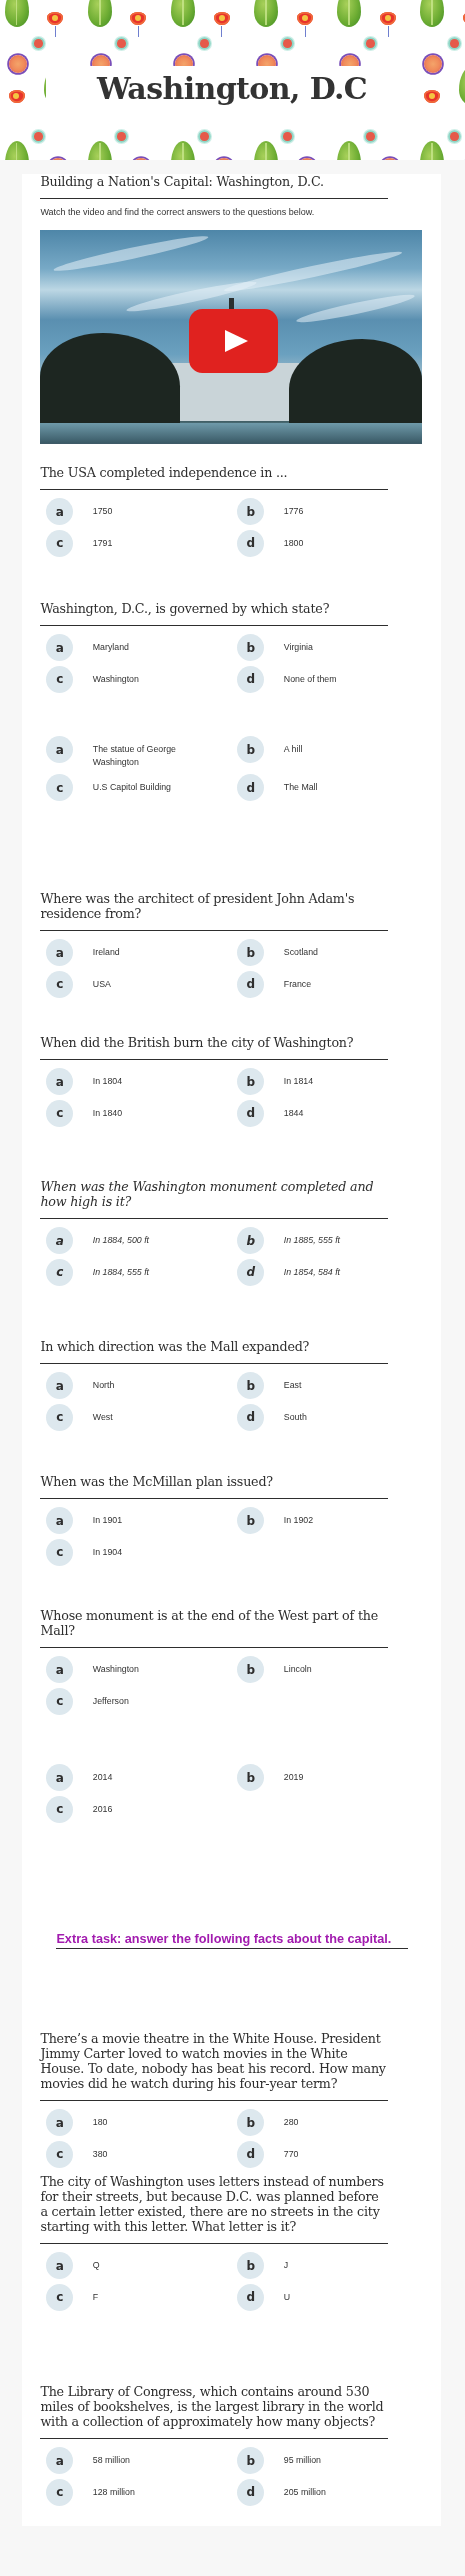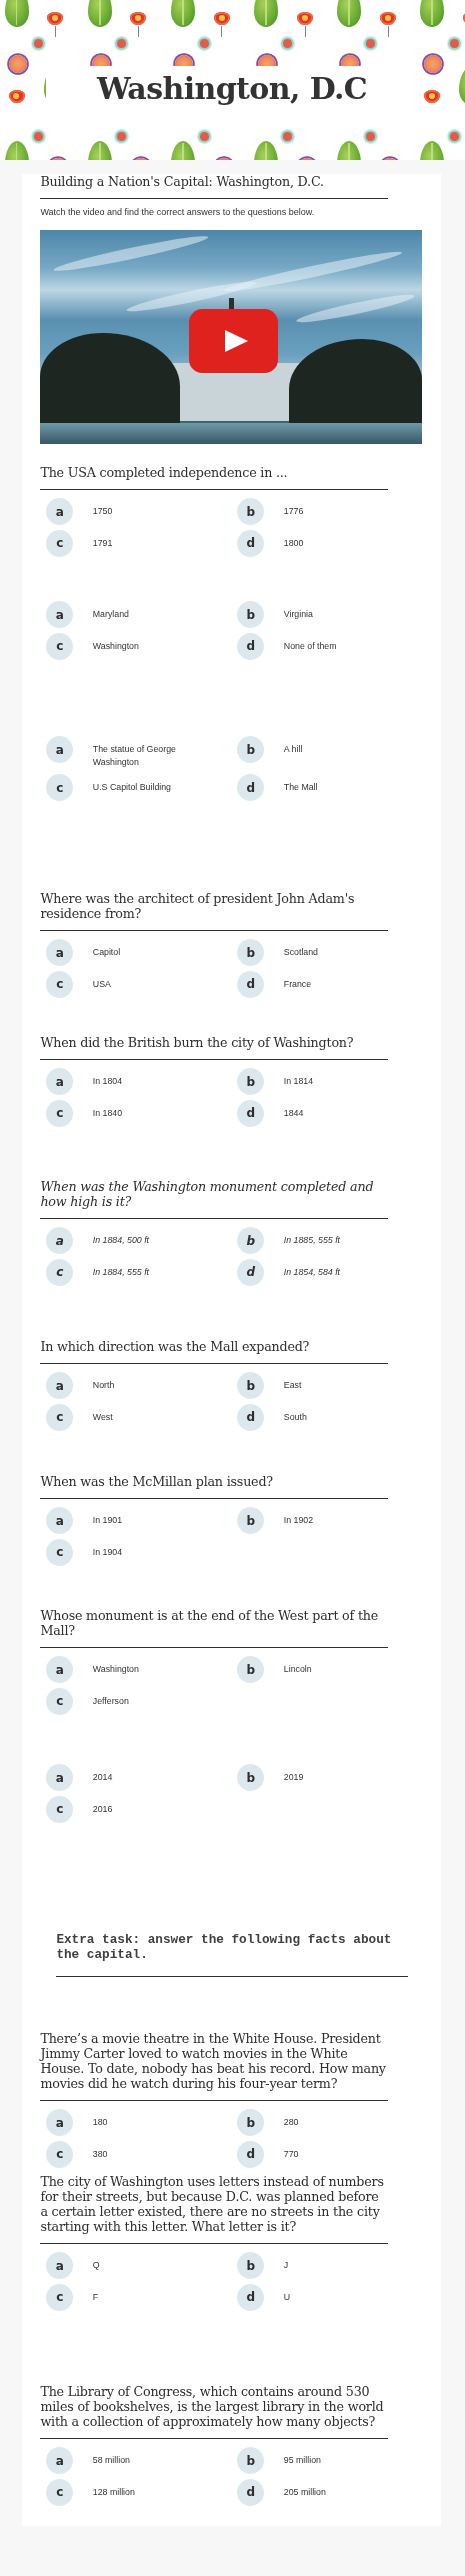--- a/index.html
+++ b/index.html
@@ -84,22 +84,22 @@
   .options { display: grid; grid-template-columns: 191px 191px; row-gap: 4.9px; }
   .option { display: flex; align-items: flex-start; padding-left: 6px; min-height: 27px; cursor: pointer; }
   .opt-badge {
     flex: 0 0 27px; width: 27px; height: 27px; border-radius: 50%; background: #dde8ee;
     display: flex; align-items: center; justify-content: center;
     font-family: "DejaVu Sans", sans-serif; font-size: 12px; font-weight: bold; color: #2e2e2e;
   }
   .opt-text { margin-left: 19.4px; font-size: 8.8px; line-height: 13.3px; padding-top: 6.7px; color: #333; max-width: 115px; }
 
   .extra-title {
-    font-family: Liberation Mono, monospace; font-size: 12.7px; line-height: 15px; color: #404040;
-    padding-bottom: 14px; border-bottom: 0.6px solid #2e2e2e;
+    font-family: Liberation Sans, sans-serif; font-size: 12.7px; line-height: 15px; color: #a21caf;
+    padding-bottom: 1px; border-bottom: 0.6px solid #2e2e2e;
   }
 </style>
 </head>
 <body>
 
 <div class="header-band" id="header-band">
   <div class="pattern-item leaf" style="left: 4.9px; top: -11px;"></div>
     <div class="pattern-item heart" style="left: 47px; top: 12px;"></div>
     <div class="pattern-item stem" style="left: 55px; top: 25.5px;"></div>
     <div class="pattern-item flower-small" style="left: 34px; top: 39px;"></div>
@@ -201,20 +201,21 @@
             <span class="opt-badge">c</span>
             <span class="opt-text">1791</span>
           </div>
           <div class="option">
             <span class="opt-badge">d</span>
             <span class="opt-text">1800</span>
           </div>
         </div>
       </div>
       <div class="content question" style="top: 427px;">
+        <h3 class="section-title">Washington, D.C., is governed by which state?</h3>
         <div class="options">
           <div class="option">
             <span class="opt-badge">a</span>
             <span class="opt-text">Maryland</span>
           </div>
           <div class="option">
             <span class="opt-badge">b</span>
             <span class="opt-text">Virginia</span>
           </div>
           <div class="option">
@@ -245,21 +246,21 @@
             <span class="opt-badge">d</span>
             <span class="opt-text">The Mall</span>
           </div>
         </div>
       </div>
       <div class="content question" style="top: 717px;">
         <h3 class="section-title">Where was the architect of president John Adam's residence from?</h3>
         <div class="options">
           <div class="option">
             <span class="opt-badge">a</span>
-            <span class="opt-text">Capitol</span>
+            <span class="opt-text">Ireland</span>
           </div>
           <div class="option">
             <span class="opt-badge">b</span>
             <span class="opt-text">Scotland</span>
           </div>
           <div class="option">
             <span class="opt-badge">c</span>
             <span class="opt-text">USA</span>
           </div>
           <div class="option">

